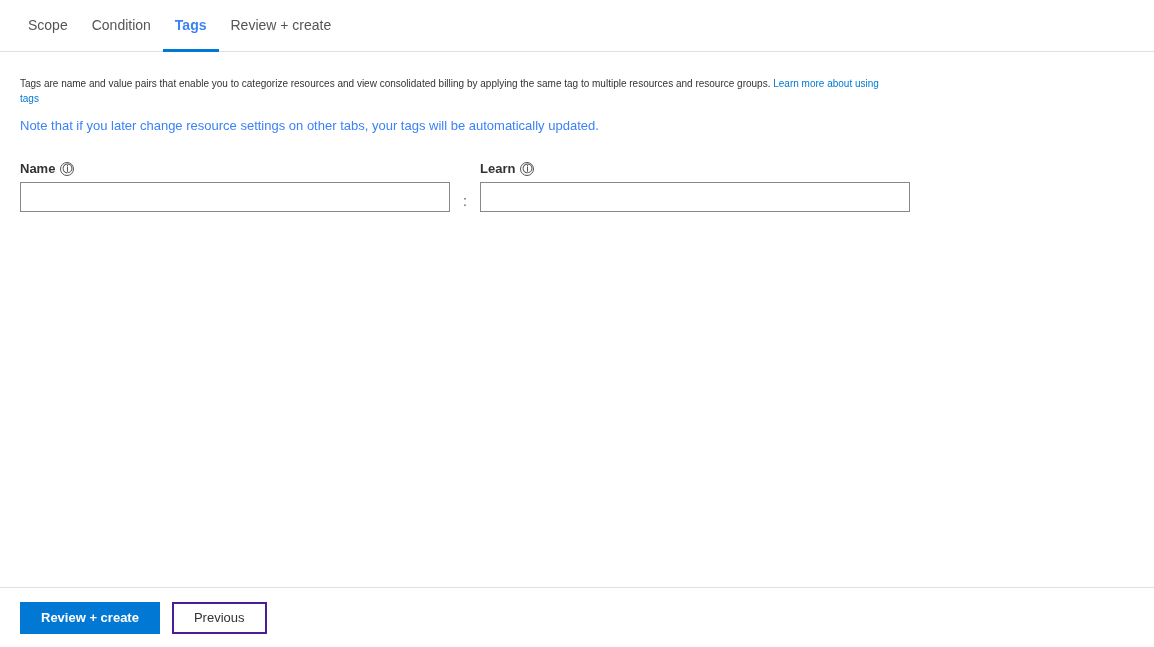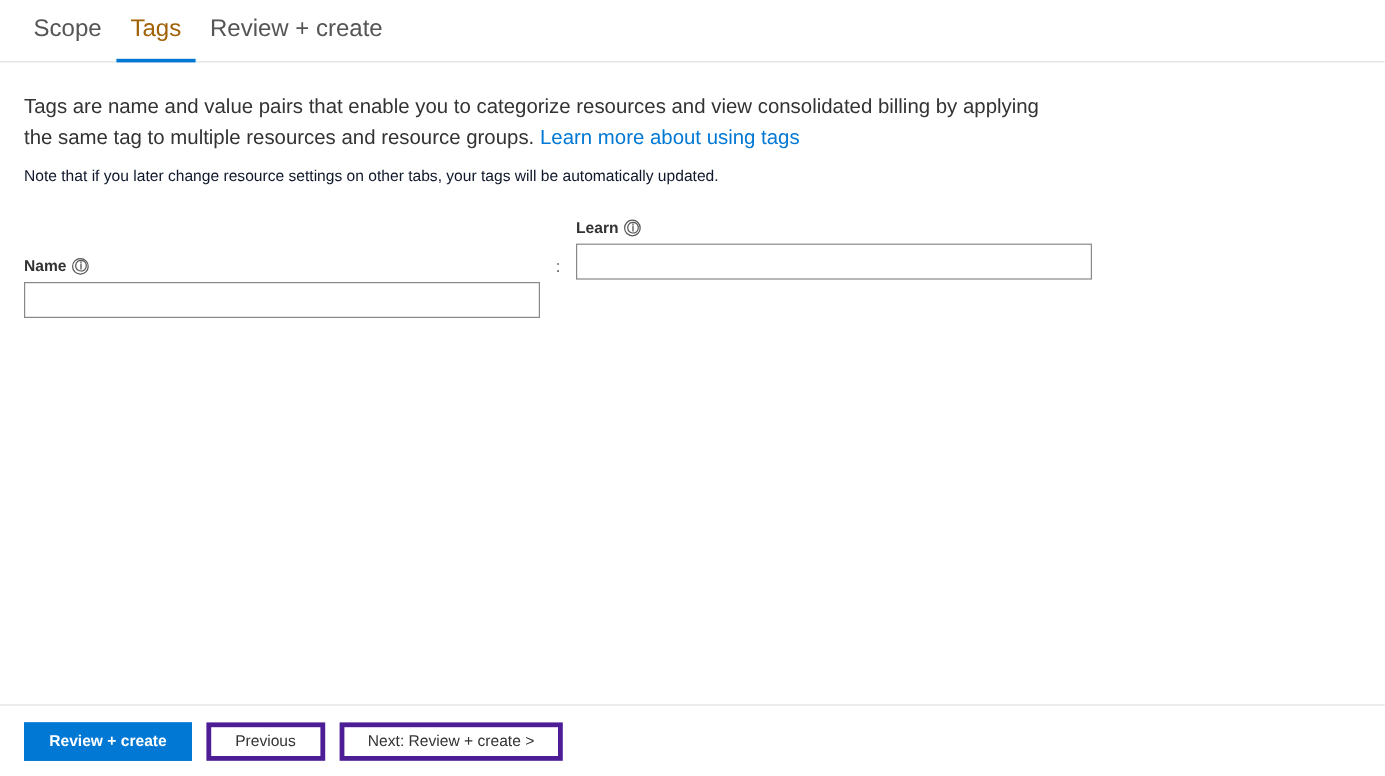--- a/index.html
+++ b/index.html
@@ -36,78 +36,77 @@
       height: 52px;
       flex-shrink: 0;
     }
 
     .tab-item {
       padding: 0 12px;
       height: 100%;
       display: flex;
       align-items: center;
       cursor: pointer;
-      font-size: 20px;
+      font-size: 14px;
       color: #555;
       border-bottom: 3px solid transparent;
       margin-bottom: -1px;
       white-space: nowrap;
     }
 
     .tab-item:first-child {
       padding-left: 8px;
     }
 
     .tab-item.active {
-      color: #a16207;
+      color: #3b82f6;
       border-bottom: 3px solid #0078d4;
-      font-weight: 400;
+      font-weight: 700;
     }
 
     
     .content-area {
       flex: 1;
       padding: 24px 20px;
       overflow-y: auto;
     }
 
     .description-text {
-      font-size: 17px;
+      font-size: 10px;
       color: #333;
       line-height: 1.5;
       max-width: 870px;
       margin-bottom: 12px;
     }
 
     .learn-more-link {
       color: #0078d4;
       text-decoration: none;
       cursor: pointer;
     }
 
     .note-text {
       font-size: 13px;
-      color: #0f172a;
+      color: #3b82f6;
       margin-bottom: 28px;
     }
 
     
     .form-row {
       display: flex;
       align-items: flex-start;
     }
 
     .form-column {
       display: flex;
       flex-direction: column;
     }
 
     .form-column.name-col {
       width: 430px;
-      margin-top: 32px;
     }
 
     .form-column.separator-col {
       width: 30px;
       display: flex;
       align-items: center;
       justify-content: center;
       padding-top: 32px;
     }
 
@@ -175,21 +174,21 @@
       height: 32px;
       font-size: 13px;
       cursor: pointer;
       font-family: inherit;
       font-weight: 600;
     }
 
     .btn-secondary {
       background: #fff;
       color: #333;
-      border: 4px solid #4c1d95;
+      border: 2px solid #4c1d95;
       padding: 0 20px;
       height: 32px;
       font-size: 13px;
       cursor: pointer;
       font-family: inherit;
     }
 
     
     .content-area::-webkit-scrollbar {
       width: 8px;
@@ -206,20 +205,21 @@
       width: 8px;
     }
   </style>
 </head>
 <body>
 
 <div class="main-content">
 
   <nav class="tab-nav">
     <div class="tab-item">Scope</div>
+    <div class="tab-item">Condition</div>
     <div class="tab-item active">Tags</div>
     <div class="tab-item">Review + create</div>
   </nav>
 
   <div class="content-area">
 
     <p class="description-text">
       <span>Tags are name and value pairs that enable you to categorize resources and view consolidated billing by applying the same tag to multiple resources and resource groups.</span>
       <a class="learn-more-link" href="#">Learn more about using tags</a>
     </p>
@@ -248,16 +248,15 @@
         <input type="text" class="form-input" placeholder="" style="">
       </div>
 
     </div>
 
   </div>
 
   <div class="bottom-bar">
     <button class="btn-primary">Review + create</button>
     <button class="btn-secondary">Previous</button>
-    <button class="btn-secondary">Next: Review + create &gt;</button>
   </div>
 
 </div>
 
 </body></html>

